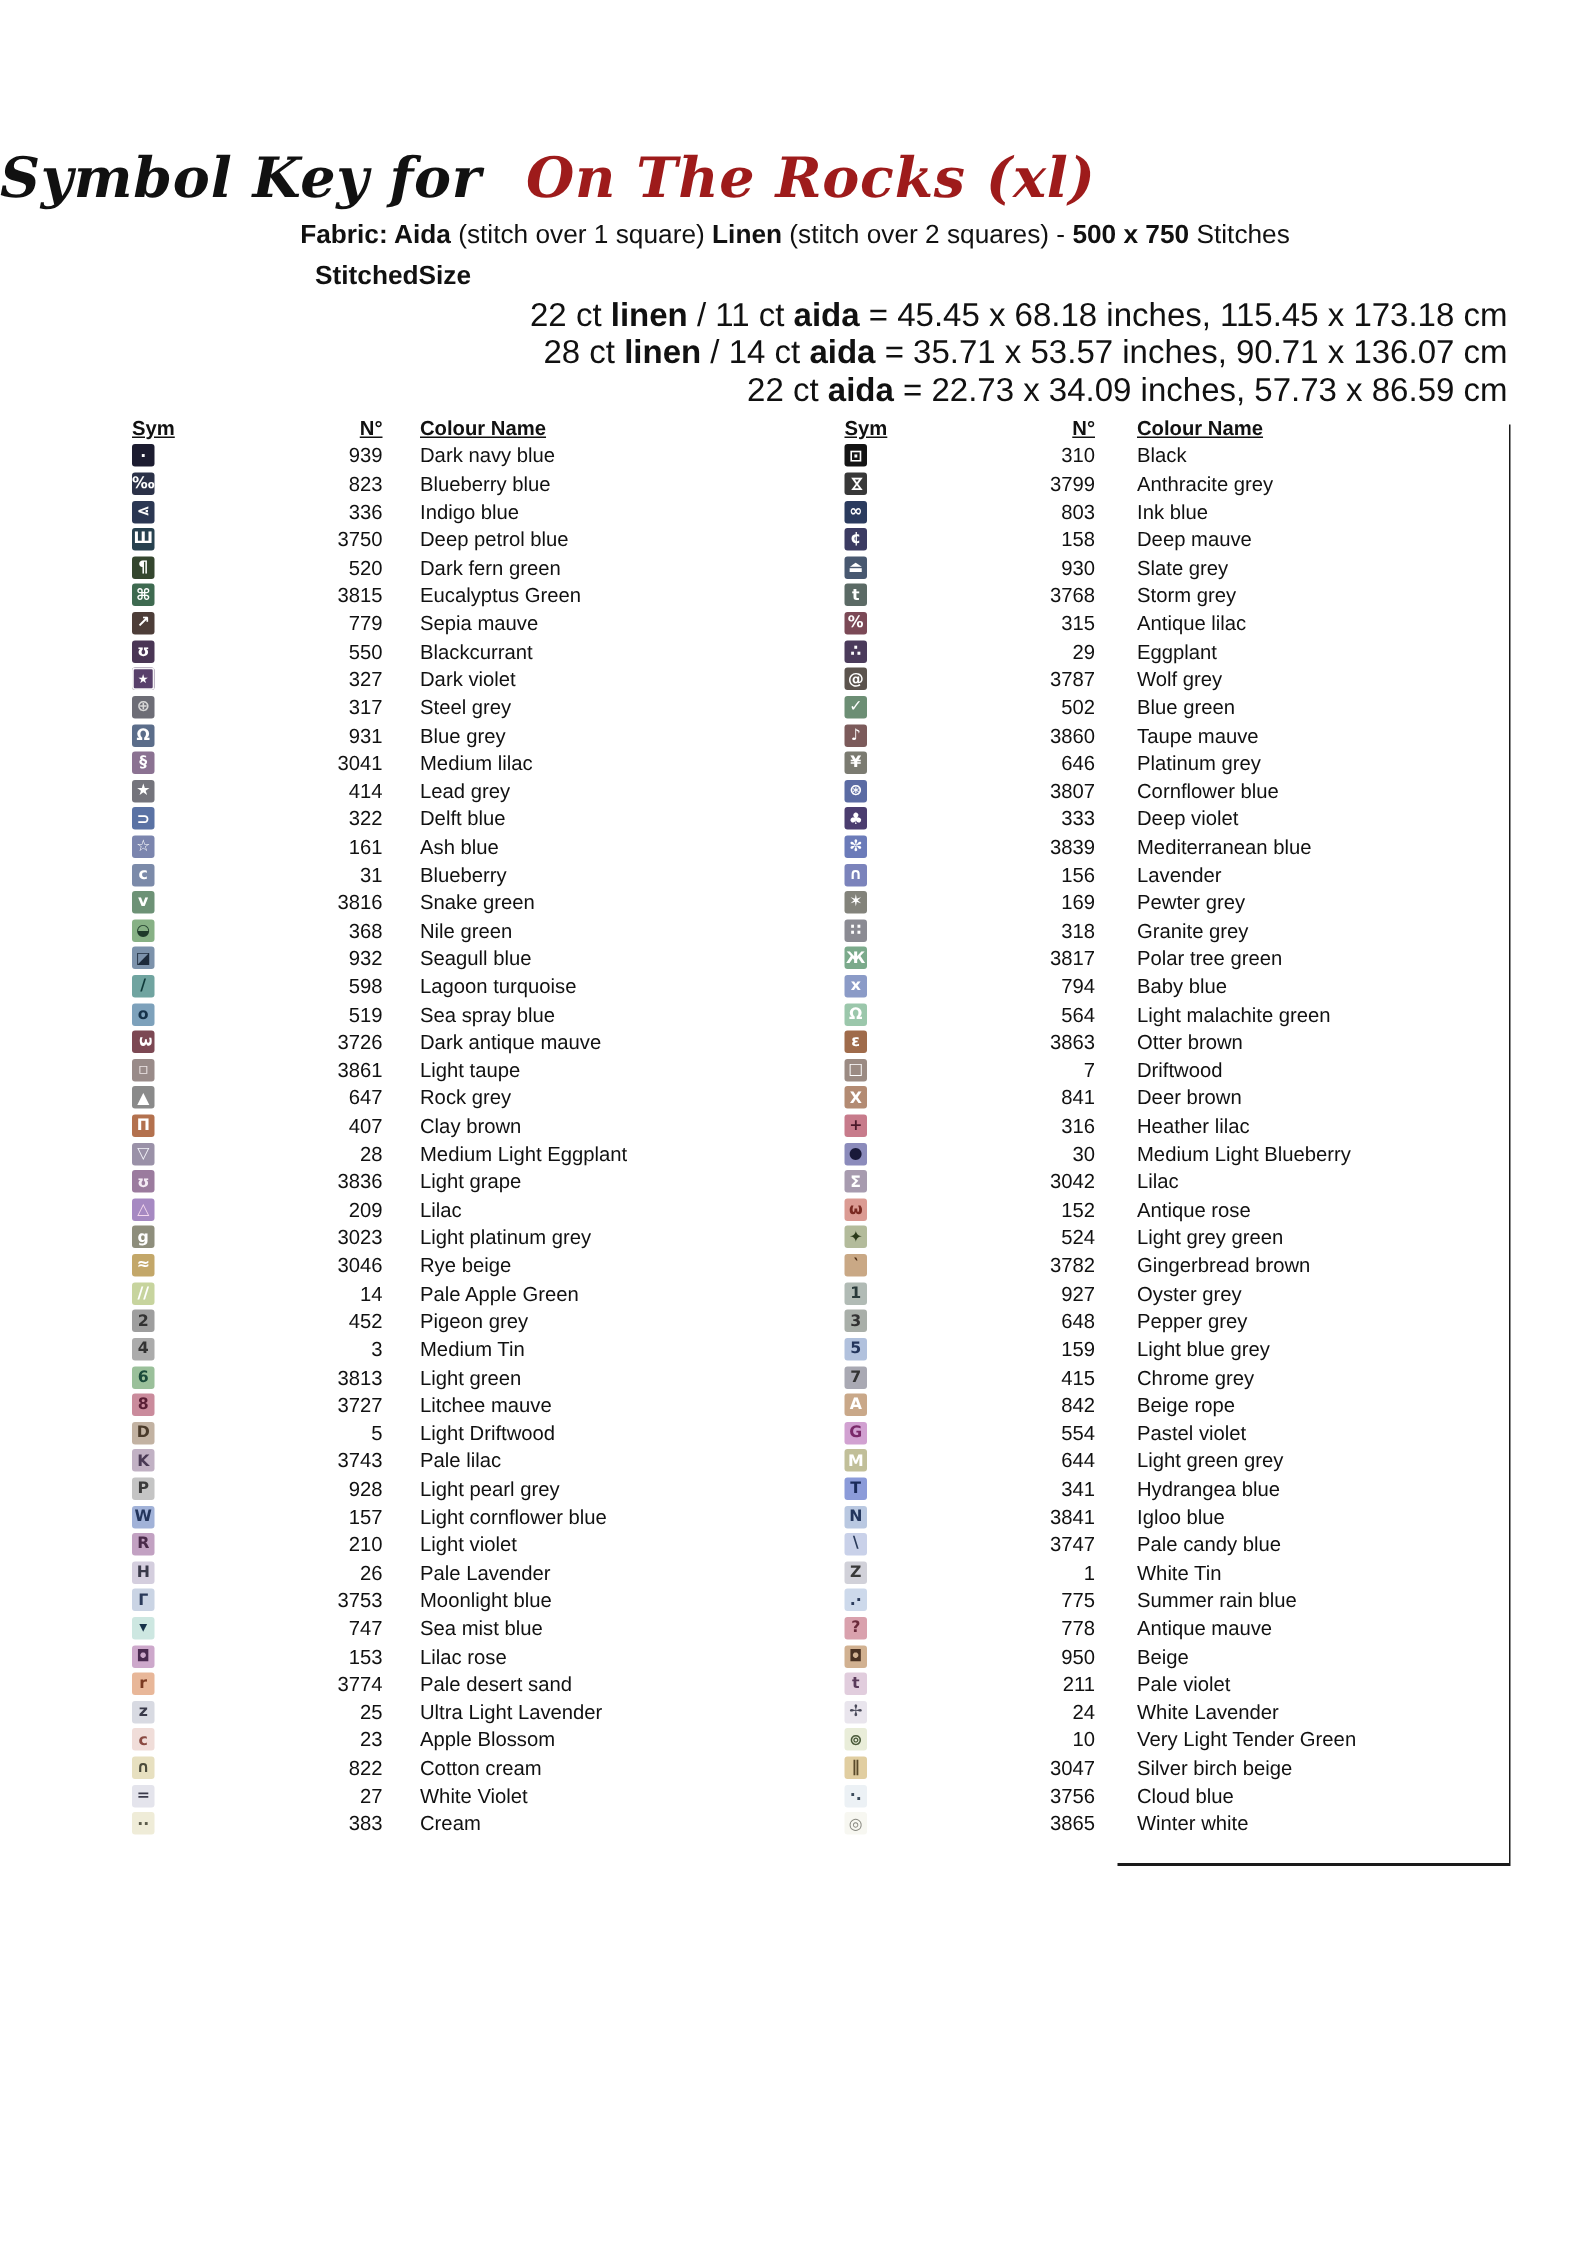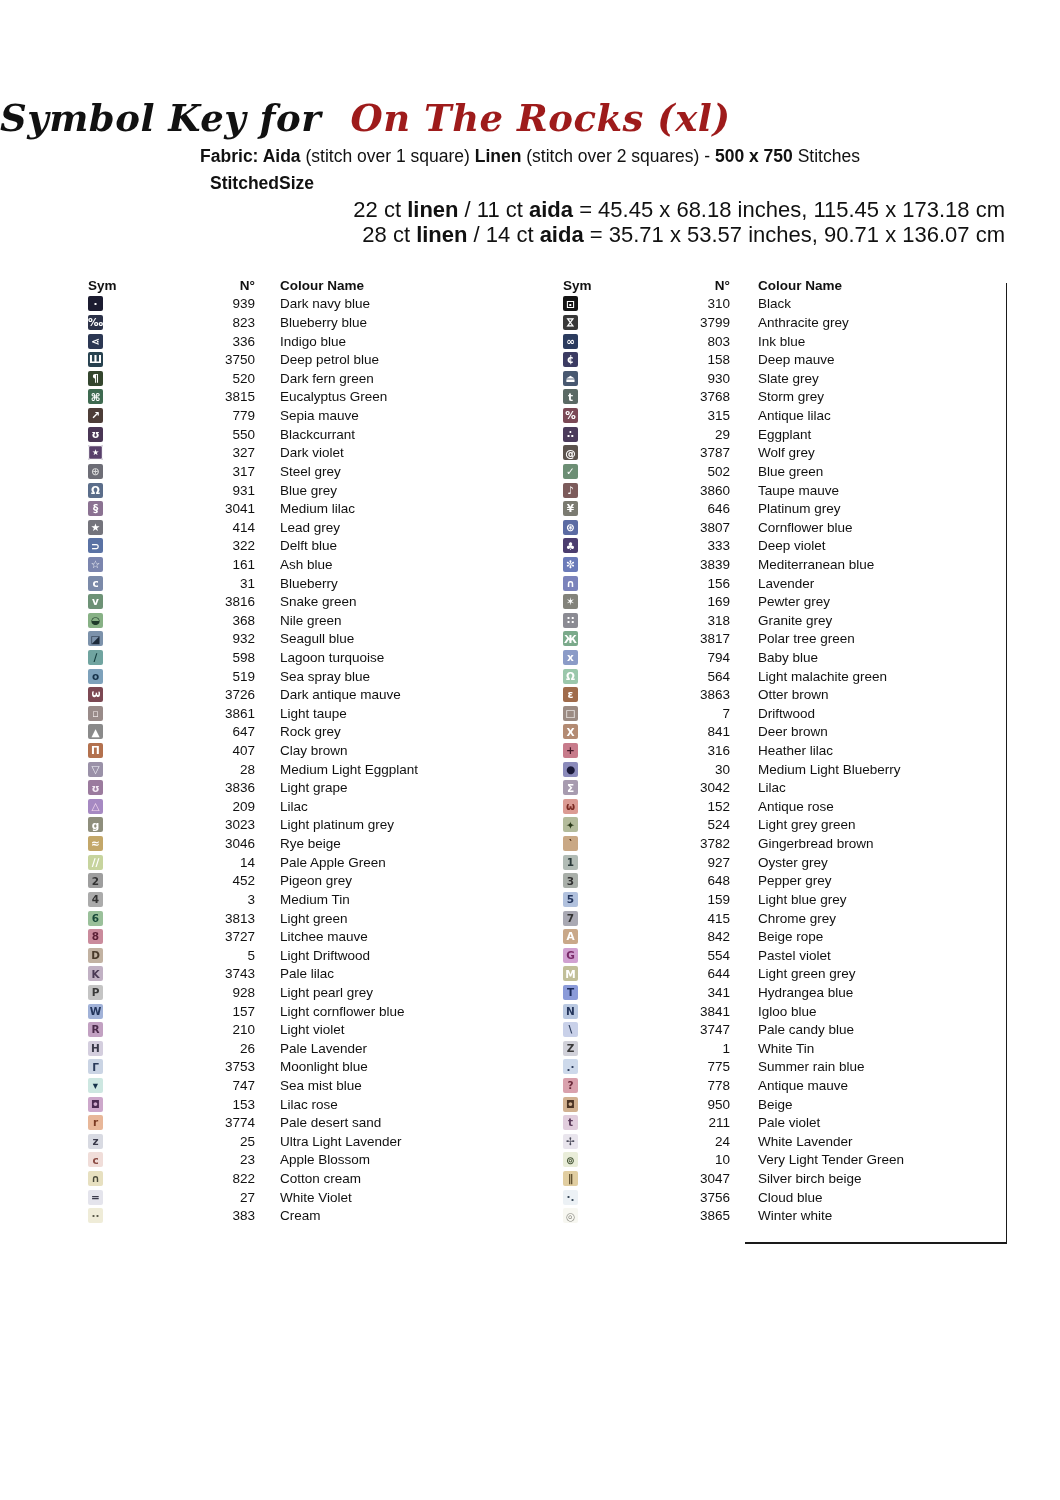--- a/index.html
+++ b/index.html
@@ -9,21 +9,21 @@
          font-family:"DejaVu Serif",serif;font-style:italic;font-weight:bold;
          font-size:37px;letter-spacing:.5px;}
   .title .t-name{margin-left:16px;}
   .fabric{position:absolute;top:146px;left:0;width:100%;text-align:center;font-size:17.5px;}
   .stitched-label{position:absolute;left:210px;top:173px;font-weight:bold;font-size:17.5px;}
   .sizes{position:absolute;top:173px;right:55px;text-align:right;font-size:22px;line-height:25px;margin-top:24px;}
   .col{position:absolute;top:276px;}
   .col-left{left:88px;width:420px;}
   .col-right{left:563px;width:430px;}
   .khead,.krow{display:grid;grid-template-columns:30px 137px 1fr;height:18.62px;align-items:center;}
-  .khead span{font-weight:bold;font-size:13.5px;}
+  .khead span{font-weight:bold;text-decoration:underline;font-size:13.5px;}
   .h-no,.no{text-align:right;font-size:13.5px;}
   .h-nm,.nm{padding-left:25px;font-size:13.5px;white-space:nowrap;}
   .col-right .h-nm,.col-right .nm{padding-left:28px;}
   .sw{width:15px;height:15px;border-radius:2px;display:flex;align-items:center;justify-content:center;
       font-family:"DejaVu Sans",sans-serif;font-size:10.5px;line-height:1;font-weight:bold;}
   .sw.boxed{box-shadow:inset 0 0 0 1.2px rgba(255,255,255,.95);font-size:8px;}
   .vline{position:absolute;left:1006px;top:283px;height:959px;border-left:1.6px solid #1a1a1a;}
   .hline{position:absolute;left:745px;top:1242px;width:262px;border-top:2px solid #1a1a1a;}
 </style>
 </head>
@@ -35,20 +35,21 @@
     <span class="t-prefix">Symbol Key for</span>
     <span class="t-name" id="title-name" style="color: rgb(158, 27, 27);">On The Rocks (xl)</span>
   </div>
 
   <div class="fabric" id="fabric-line"><span style="font-weight: bold;">Fabric:  </span><span style="font-weight: bold;">Aida</span><span>  (stitch over 1 square)   </span><span style="font-weight: bold;">Linen</span><span>  (stitch over 2 squares) -  </span><span style="font-weight: bold;">500 x 750</span><span> Stitches</span></div>
 
   <div class="stitched-label">StitchedSize</div>
   <div class="sizes" id="size-lines">
       <div><span>22 ct </span><span style="font-weight: bold;">linen</span><span> / 11 ct </span><span style="font-weight: bold;">aida</span><span> = 45.45 x 68.18 inches, 115.45 x 173.18 cm</span></div>
       <div><span>28 ct </span><span style="font-weight: bold;">linen</span><span> / 14 ct </span><span style="font-weight: bold;">aida</span><span> = 35.71 x 53.57 inches, 90.71 x 136.07 cm</span></div>
+      <div><span>22 ct </span><span style="font-weight: bold;">aida</span><span> = 22.73 x 34.09 inches, 57.73 x 86.59 cm</span></div>
     </div>
 
   <div class="col col-left" id="col-left">
     <div class="khead">
       <span class="h-sym">Sym</span>
       <span class="h-no">N°</span>
       <span class="h-nm">Colour Name</span>
     </div>
   <div class="krow">
         <span class="sw" style="background: rgb(28, 28, 48); color: rgb(255, 255, 255);">·</span>

